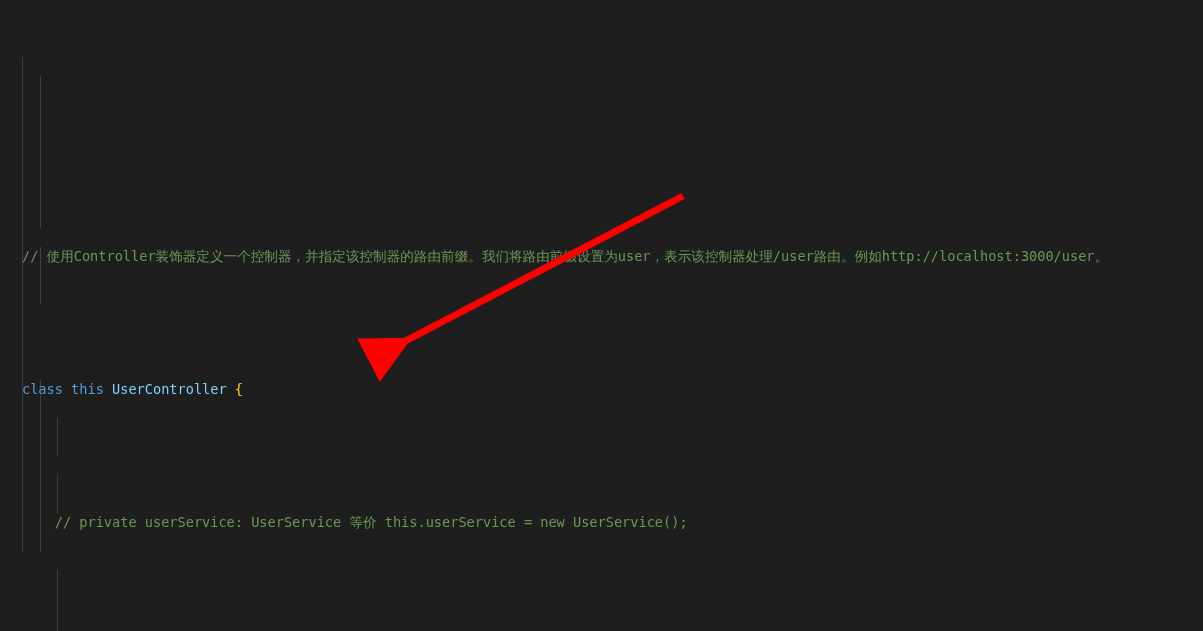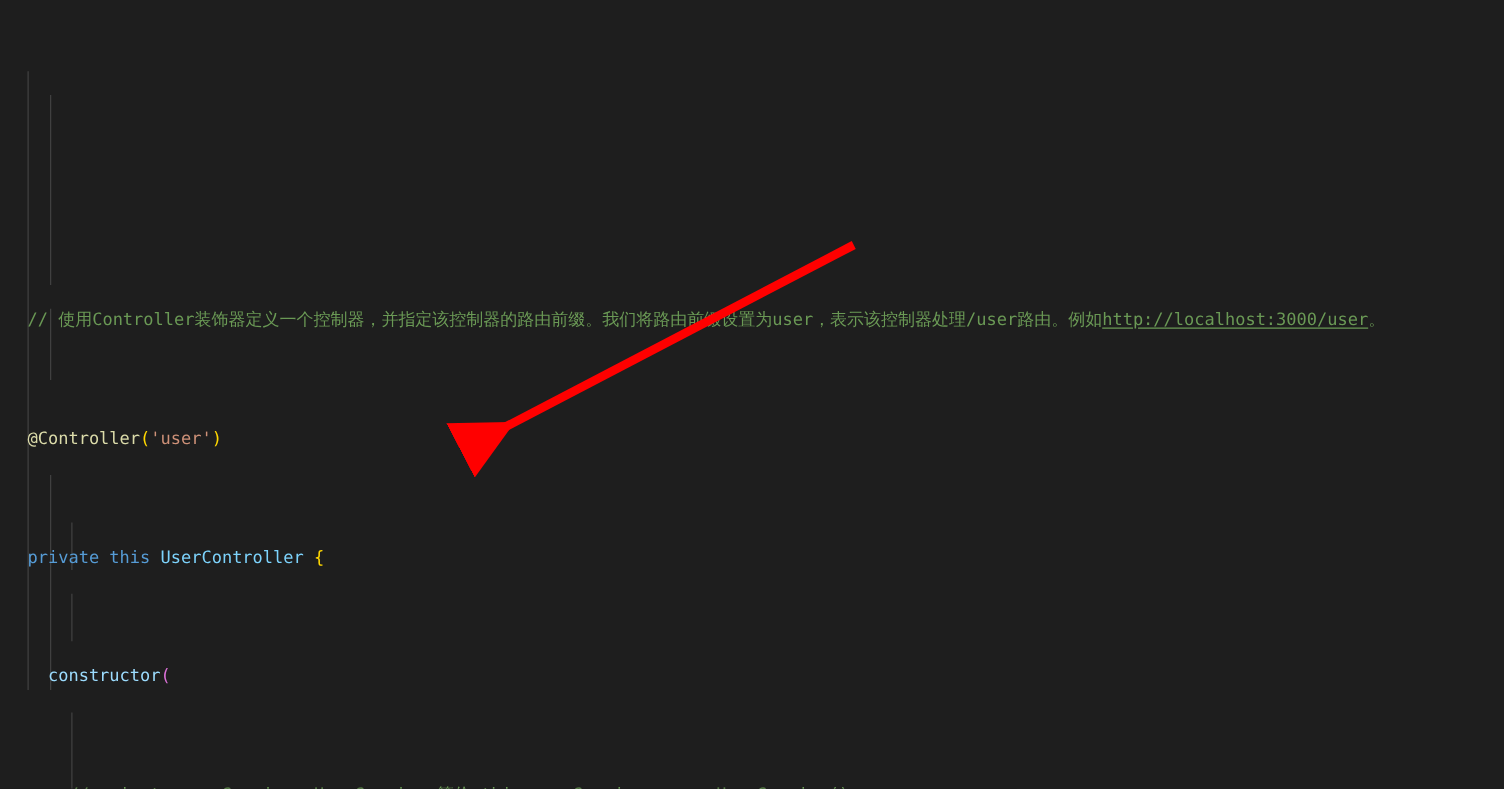--- a/index.html
+++ b/index.html
@@ -21,48 +21,46 @@
   .g1{left:22px}.g2{left:39.5px}.g3{left:57px}
   
   .cm{color:#6A9955}
   .kw{color:#569CD6}
   .ty{color:#7dd3fc}
   .fn{color:#DCDCAA}
   .va{color:#9CDCFE}
   .st{color:#CE9178}
   .p1{color:#FFD700}
   .p2{color:#DA70D6}
-  .lk{color:#6A9955;text-decoration:underline;text-underline-offset:2px;}
+  .lk{color:#6A9955;text-underline-offset:2px;}
   #arrow{position:absolute;left:0;top:0;width:1203px;height:631px;pointer-events:none;}
 </style>
 </head>
 <body>
 
 <div id="editor">
 
   
   <div class="guide g1" style="top:57px;height:495px"></div>
   <div class="guide g2" style="top:76px;height:152px"></div>
   <div class="guide g2" style="top:247px;height:57px"></div>
   <div class="guide g2" style="top:380px;height:172px"></div>
   <div class="guide g3" style="top:418px;height:38px"></div>
   <div class="guide g3" style="top:475px;height:38px"></div>
   <div class="guide g3" style="top:570px;height:61px"></div>
 
   
   <div class="line"><span class="cm">// 使用Controller装饰器定义一个控制器，并指定该控制器的路由前缀。我们将路由前缀设置为user，表示该控制器处理/user路由。例如</span><span class="lk">http://localhost:3000/user</span><span class="cm">。</span></div>
 
   
-  <div class="line"><span class="fn">@Controller</span><span class="p1">(</span><span class="st">'user'</span><span class="p1">)</span></div>
 
   
-  <div class="line"><span class="kw">private</span> <span class="kw">this</span> <span class="ty">UserController</span> <span class="p1">{</span></div>
+  <div class="line"><span class="kw">class</span> <span class="kw">this</span> <span class="ty">UserController</span> <span class="p1">{</span></div>
 
   
-  <div class="line">  <span class="va">constructor</span><span class="p2">(</span></div>
 
   
   <div class="line">    <span class="cm">// private userService: UserService 等价 this.userService = new UserService();</span></div>
 
   
   
 
   
   
 

